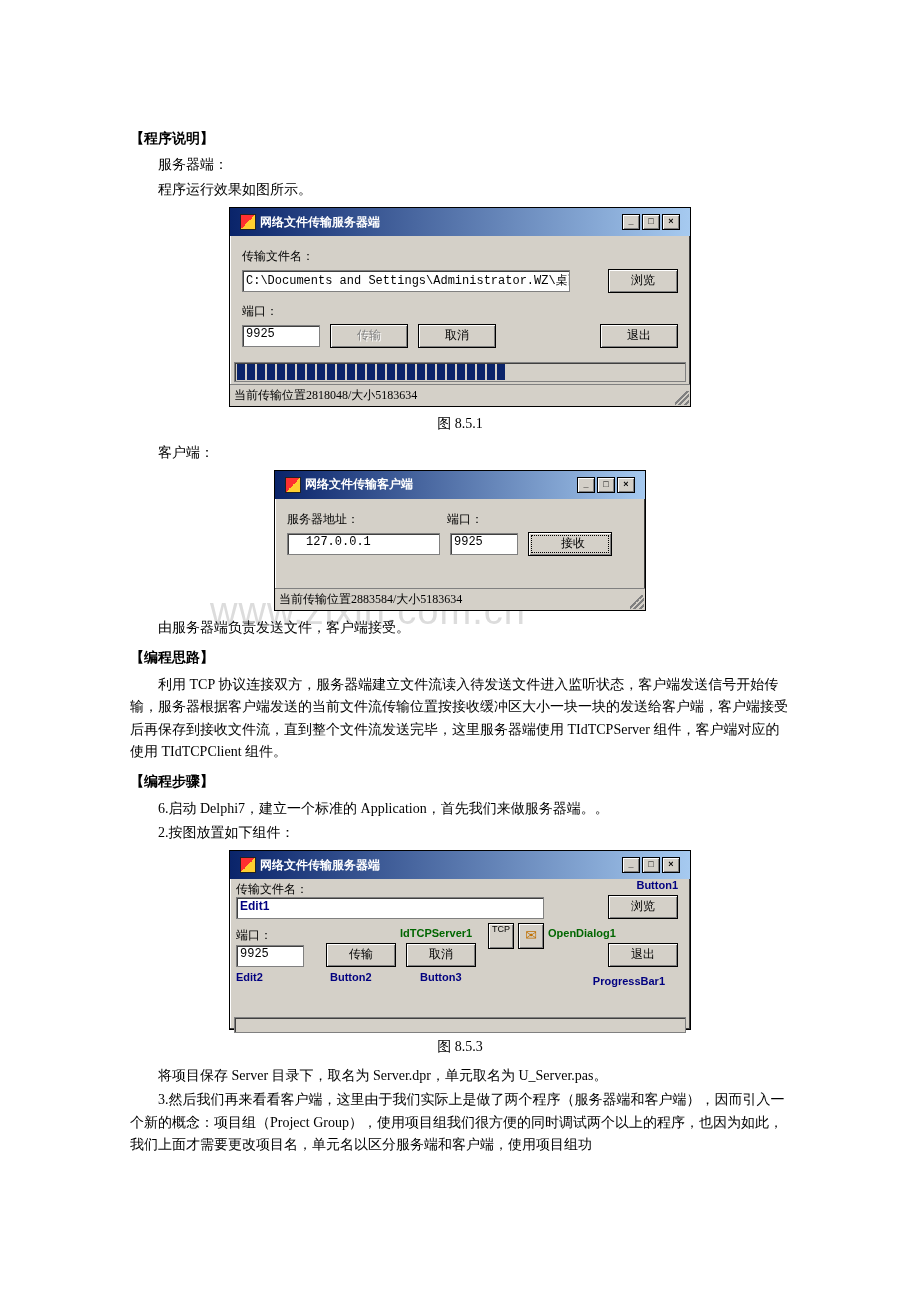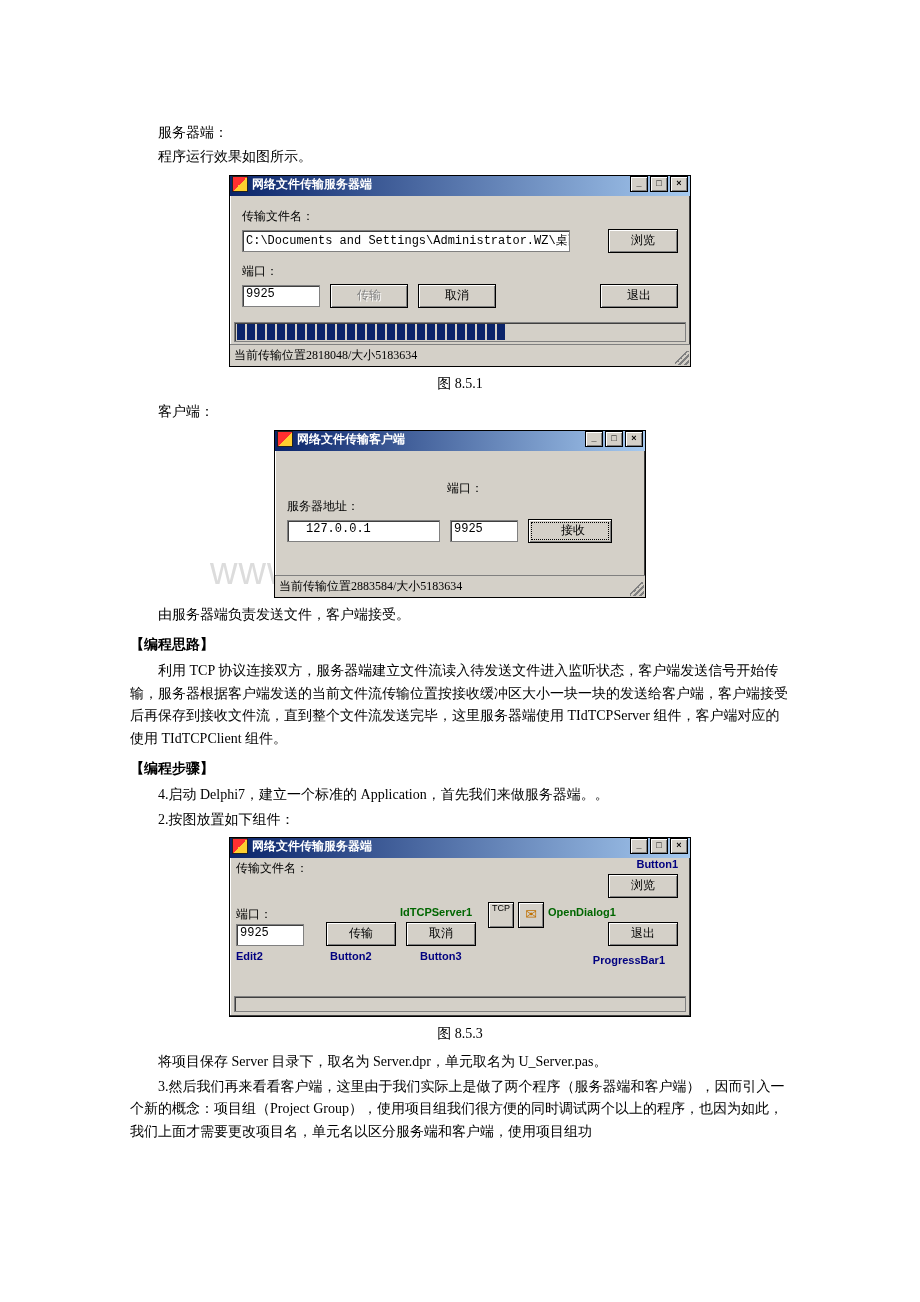--- a/index.html
+++ b/index.html
@@ -29,27 +29,27 @@
   .win {
     margin: 6px auto;
     background: #d4d0c8;
     border: 1px solid #000;
     box-shadow: inset -1px -1px 0 #404040, inset 1px 1px 0 #fff;
     position: relative;
   }
   .titlebar {
     background: linear-gradient(to right, #0a246a, #a6caf0);
     color: #fff;
-    height: 20px;
+    height: 28px;
     display: flex;
-    align-items: flex-start;
+    align-items: center;
     font-family: "Microsoft Sans Serif", "SimSun", sans-serif;
     font-size: 12px;
     font-weight: bold;
-    padding: 0 2px;
+    padding: 0 10px;
   }
   .titlebar .ticon {
     width: 14px; height: 14px;
     background: linear-gradient(135deg,#ff3030 0 50%,#ffcf30 50% 100%);
     margin-right: 4px;
     border:1px solid #222;
   }
   .titlebar .spacer { flex: 1; }
   .winbtns { display:flex; gap:2px; }
   .winbtn {
@@ -155,20 +155,21 @@
     letter-spacing:1px;
     pointer-events:none;
     z-index:-1;
   }
 </style>
 </head>
 <body>
 
 <div class="page">
 
+  <p class="heading">【程序说明】</p>
   <p class="indent1">服务器端：</p>
   <p class="indent1">程序运行效果如图所示。</p>
 
   <div class="win" style="width:460px;">
     <div class="titlebar">
       <span class="ticon"></span>
       <span>网络文件传输服务器端</span>
       <span class="spacer"></span>
       <span class="winbtns">
         <span class="winbtn">_</span>
@@ -242,21 +243,21 @@
         <span>网络文件传输客户端</span>
         <span class="spacer"></span>
         <span class="winbtns">
           <span class="winbtn">_</span>
           <span class="winbtn">□</span>
           <span class="winbtn">×</span>
         </span>
       </div>
       <div class="formbody">
         <div class="row">
-          <span class="lbl" style="width:150px;margin-top:35px;">服务器地址：</span>
+          <span class="lbl" style="width:150px;">服务器地址：</span>
           <span class="lbl">端口：</span>
         </div>
         <div class="row">
           <span class="editbox" style="width:130px;padding-left:18px;">127.0.0.1</span>
           <span class="editbox" style="width:60px;">9925</span>
           <span class="btn defaultbtn" style="min-width:64px;">接收</span>
         </div>
         <div style="height:18px;"></div>
       </div>
       <div class="statusbar">
@@ -266,38 +267,39 @@
     </div>
     <div class="watermark" style="left:80px; top:120px;">www.zixin.com.cn</div>
   </div>
 
   <p class="indent1">由服务器端负责发送文件，客户端接受。</p>
 
   <p class="heading">【编程思路】</p>
   <p class="indent1">利用 TCP 协议连接双方，服务器端建立文件流读入待发送文件进入监听状态，客户端发送信号开始传输，服务器根据客户端发送的当前文件流传输位置按接收缓冲区大小一块一块的发送给客户端，客户端接受后再保存到接收文件流，直到整个文件流发送完毕，这里服务器端使用 TIdTCPServer 组件，客户端对应的使用 TIdTCPClient 组件。</p>
 
   <p class="heading">【编程步骤】</p>
-  <p class="indent1">4.启动 Delphi7，建立一个标准的 Application，首先我们来做服务器端。。</p>
+  <p class="indent1">6.启动 Delphi7，建立一个标准的 Application，首先我们来做服务器端。。</p>
   <p class="indent1">2.按图放置如下组件：</p>
 
   <div class="win designer" style="width:460px; height:178px; margin-top:6px;">
     <div class="titlebar">
       <span class="ticon"></span>
       <span>网络文件传输服务器端</span>
       <span class="spacer"></span>
       <span class="winbtns">
         <span class="winbtn">_</span>
         <span class="winbtn">□</span>
         <span class="winbtn">×</span>
       </span>
     </div>
     <div class="formbody" style="height:120px; position:relative;">
       <span class="blabel" style="left:6px; top:2px;">传输文件名：</span>
       <span class="dlabel" style="right:12px; top:0px;">Button1</span>
 
+      <span class="editbox" style="left:6px; top:18px; width:300px; color:#000080; font-weight:bold; font-family:Arial;">Edit1</span>
       <span class="btn" style="right:12px; top:16px;">浏览</span>
 
       <span class="blabel" style="left:6px; top:48px;">端口：</span>
       <span class="dlabel" style="left:170px; top:48px; color:#006600;">IdTCPServer1</span>
       <span class="dicon" style="left:258px; top:44px;">TCP</span>
       <span class="dicon" style="left:288px; top:44px; font-size:14px; line-height:22px; color:#c07000;">✉</span>
       <span class="dlabel" style="left:318px; top:48px; color:#006600;">OpenDialog1</span>
 
       <span class="editbox" style="left:6px; top:66px; width:60px;">9925</span>
       <span class="btn" style="left:96px; top:64px; min-width:56px;">传输</span>

